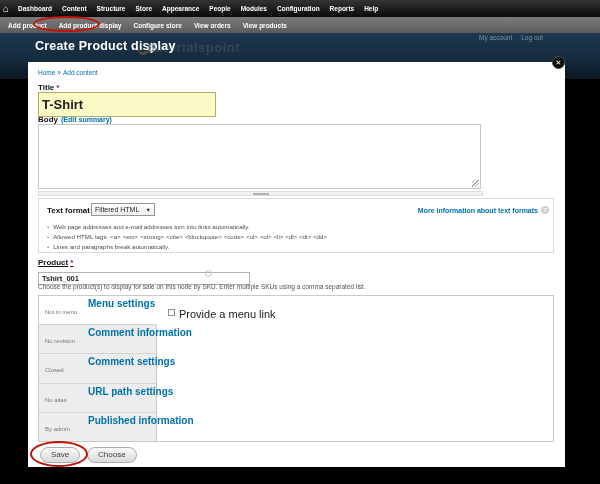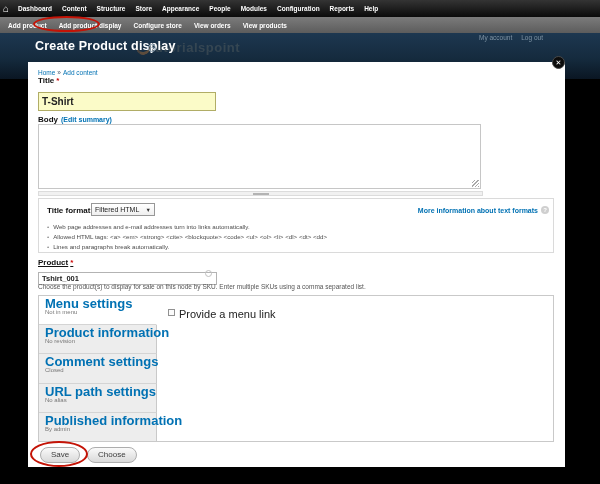--- a/index.html
+++ b/index.html
@@ -41,24 +41,24 @@
   .modal { position:absolute; left:28px; top:62px; width:537px; height:405px; background:#fff; z-index:10; }
   .modal-close { position:absolute; left:524px; top:-6px; width:13px; height:13px; border-radius:50%;
     background:#0c0c0c; border:1px solid #4a4a4a; color:#fff; font-size:7px; line-height:11px; text-align:center; z-index:12; }
 
   .breadcrumb { position:absolute; left:10px; top:7px; font-size:6.5px; color:#0071b3; }
   .breadcrumb .sep { color:#456; padding:0 2px; }
   .breadcrumb a { color:#0071b3; text-decoration:none; }
 
   .fld-label { position:absolute; font-size:8px; font-weight:bold; color:#111; white-space:nowrap; }
   .req { color:#c00; margin-left:2px; }
-  .lbl-title { left:10px; top:14px; }
-  .inp-title { position:absolute; left:10px; top:30px; width:178px; height:19px;
+  .lbl-title { left:10px; top:21px; }
+  .inp-title { position:absolute; left:10px; top:30px; width:178px; height:25px;
     background:#fbfbc8; border:1px solid #b1ad66; font-family:"Liberation Sans",sans-serif;
-    font-size:10px; font-weight:bold; color:#222; padding:0 3px; }
+    font-size:13px; font-weight:bold; color:#222; padding:0 3px; }
 
   .lbl-body { left:10px; top:53px; }
   .lnk-editsummary { font-size:7px; font-weight:bold; color:#0071b3; margin-left:3px; }
   .body-textarea { position:absolute; left:10px; top:62px; width:443px; height:65px;
     background:#fff; border:1px solid #c6c6c6; }
   .resize-grip { position:absolute; right:1px; bottom:1px; width:7px; height:7px;
     background:repeating-linear-gradient(135deg,#fff 0 1.5px,#a8a8a8 1.5px 2.5px); }
   .grippie { position:absolute; left:10px; top:129px; width:445px; height:5px;
     background:#f1f1f1; border:1px solid #dcdcdc; }
   .grippie i { display:block; width:16px; height:2px; background:#b3b3b3; margin:1px auto; }
@@ -71,31 +71,31 @@
   .tf-select .arrow { position:absolute; right:3px; top:3px; font-size:5.5px; color:#333; }
   .more-info { position:absolute; right:15px; top:8px; font-size:7px; font-weight:bold; color:#0071b3; white-space:nowrap; }
   .help-ic { position:absolute; right:4px; top:7px; width:8px; height:8px; border-radius:50%;
     background:#cfcfcf; color:#fff; font-size:6px; line-height:8px; text-align:center; font-weight:bold; }
   .hints { position:absolute; left:8px; top:23px; }
   .hint-row { font-size:6.2px; color:#4c4c4c; line-height:10px; white-space:nowrap; }
   .hint-row::before { content:"\2022"; color:#888; margin-right:4px; }
 
   .lbl-product { left:10px; top:196px;text-decoration:underline; }
   .inp-product-wrap { position:absolute; left:10px; top:205px; width:178px; height:13px; }
-  .inp-product { width:179px; height:13px; border:1px solid #b3b3b3; background:#fff;
+  .inp-product { width:212px; height:13px; border:1px solid #b3b3b3; background:#fff;
     font-family:"Liberation Sans",sans-serif; font-size:7.5px; font-weight:bold; color:#222; padding:0 3px; }
   .throbber { position:absolute; right:4px; top:3px; width:7px; height:7px; border:1px solid #bfbfbf; border-radius:50%; }
   .product-desc { position:absolute; left:10px; top:221px; font-size:6.5px; color:#555; white-space:nowrap; }
 
   .tabs-box { position:absolute; left:10px; top:233px; width:516px; height:147px; border:1px solid #c9c9c9; background:#fff; }
   .tabs-col { position:absolute; left:0; top:0; width:118px; height:145px; display:flex; flex-direction:column; }
   .vtab { flex:1; background:#ededed; border-right:1px solid #c9c9c9; border-bottom:1px solid #d4d4d4; padding:3px 6px; cursor:pointer; }
   .vtab:last-child { border-bottom:none; }
   .vtab.active { background:#fff; border-right:1px solid #fff; }
-  .vtab-title { font-size:13px; font-weight:bold; color:#0071b3; line-height:9px; white-space:nowrap; }
+  .vtab-title { font-size:10px; font-weight:bold; color:#0071b3; line-height:9px; white-space:nowrap;margin-left:43px; }
   .vtab-summary { font-size:6px; color:#777; line-height:7px; margin-top:1px; white-space:nowrap; }
   .checkbox { position:absolute; left:129px; top:13px; width:7px; height:7px; border:1px solid #919191; background:#fbfbfb; }
   .checkbox-label { position:absolute; left:140px; top:12px; font-size:11px; color:#222; white-space:nowrap; }
 
   .btn { position:absolute; top:385px; height:16px; border:1px solid #adadad; border-radius:9px;
     background:linear-gradient(#fafafa,#d9d9d9); font-family:"Liberation Sans",sans-serif;
     font-size:8px; color:#3c3c3c; padding:0 10px; line-height:14px; }
   .btn-save { left:12px; }
   .btn-preview { left:59px; }
 </style>
@@ -156,21 +156,21 @@
       <span>Body</span><span class="lnk-editsummary">(Edit summary)</span>
     </div>
     <div class="body-textarea">
       <span class="resize-grip"></span>
     </div>
     <div class="grippie">
         <i></i>
       </div>
 
     <div class="filter-box">
-      <span class="tf-label">Title format</span>
+      <span class="tf-label">Text format</span>
       <div class="tf-select">
         <span>Filtered HTML</span>
         <span class="arrow">▼</span>
       </div>
       <span class="more-info">More information about text formats</span>
       <span class="help-ic">?</span>
       <div class="hints">
         <div class="hint-row">Web page addresses and e-mail addresses turn into links automatically.</div>
         <div class="hint-row">Allowed HTML tags: &lt;a&gt; &lt;em&gt; &lt;strong&gt; &lt;cite&gt; &lt;blockquote&gt; &lt;code&gt; &lt;ul&gt; &lt;ol&gt; &lt;li&gt; &lt;dl&gt; &lt;dt&gt; &lt;dd&gt;</div>
         <div class="hint-row">Lines and paragraphs break automatically.</div>
@@ -186,21 +186,21 @@
     </div>
     <div class="product-desc">Choose the product(s) to display for sale on this node by SKU. Enter multiple SKUs using a comma separated list.</div>
 
     <div class="tabs-box">
       <div class="tabs-col">
         <div class="vtab active">
           <div class="vtab-title">Menu settings</div>
           <div class="vtab-summary">Not in menu</div>
         </div>
         <div class="vtab">
-          <div class="vtab-title">Product information</div>
+          <div class="vtab-title">Comment information</div>
           <div class="vtab-summary">No revision</div>
         </div>
         <div class="vtab">
           <div class="vtab-title">Comment settings</div>
           <div class="vtab-summary">Closed</div>
         </div>
         <div class="vtab">
           <div class="vtab-title">URL path settings</div>
           <div class="vtab-summary">No alias</div>
         </div>

